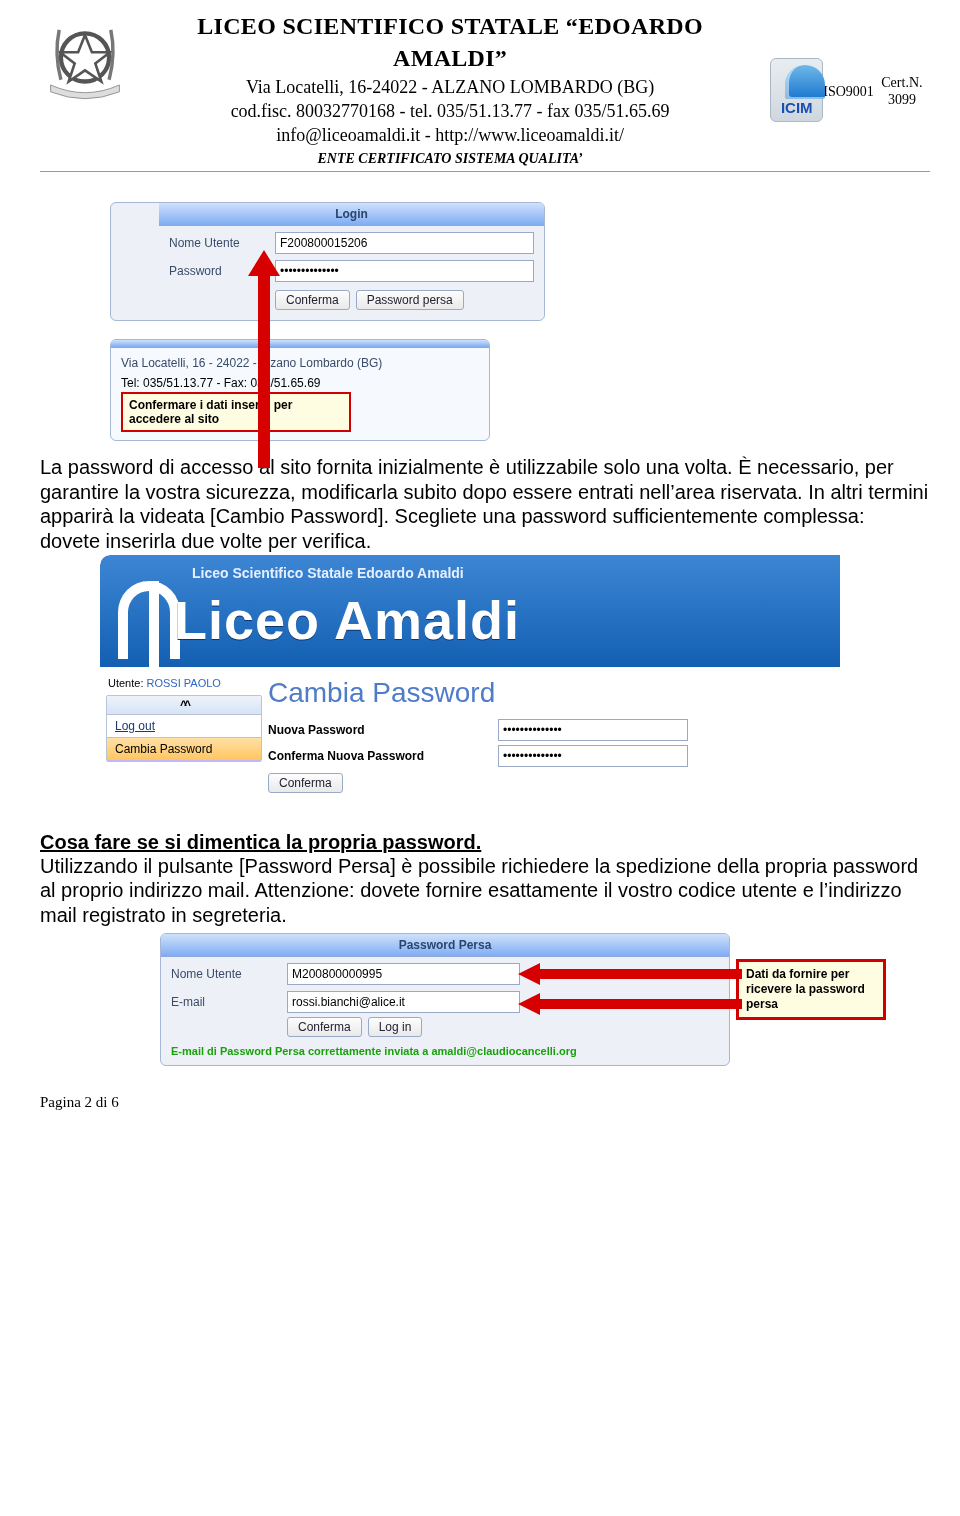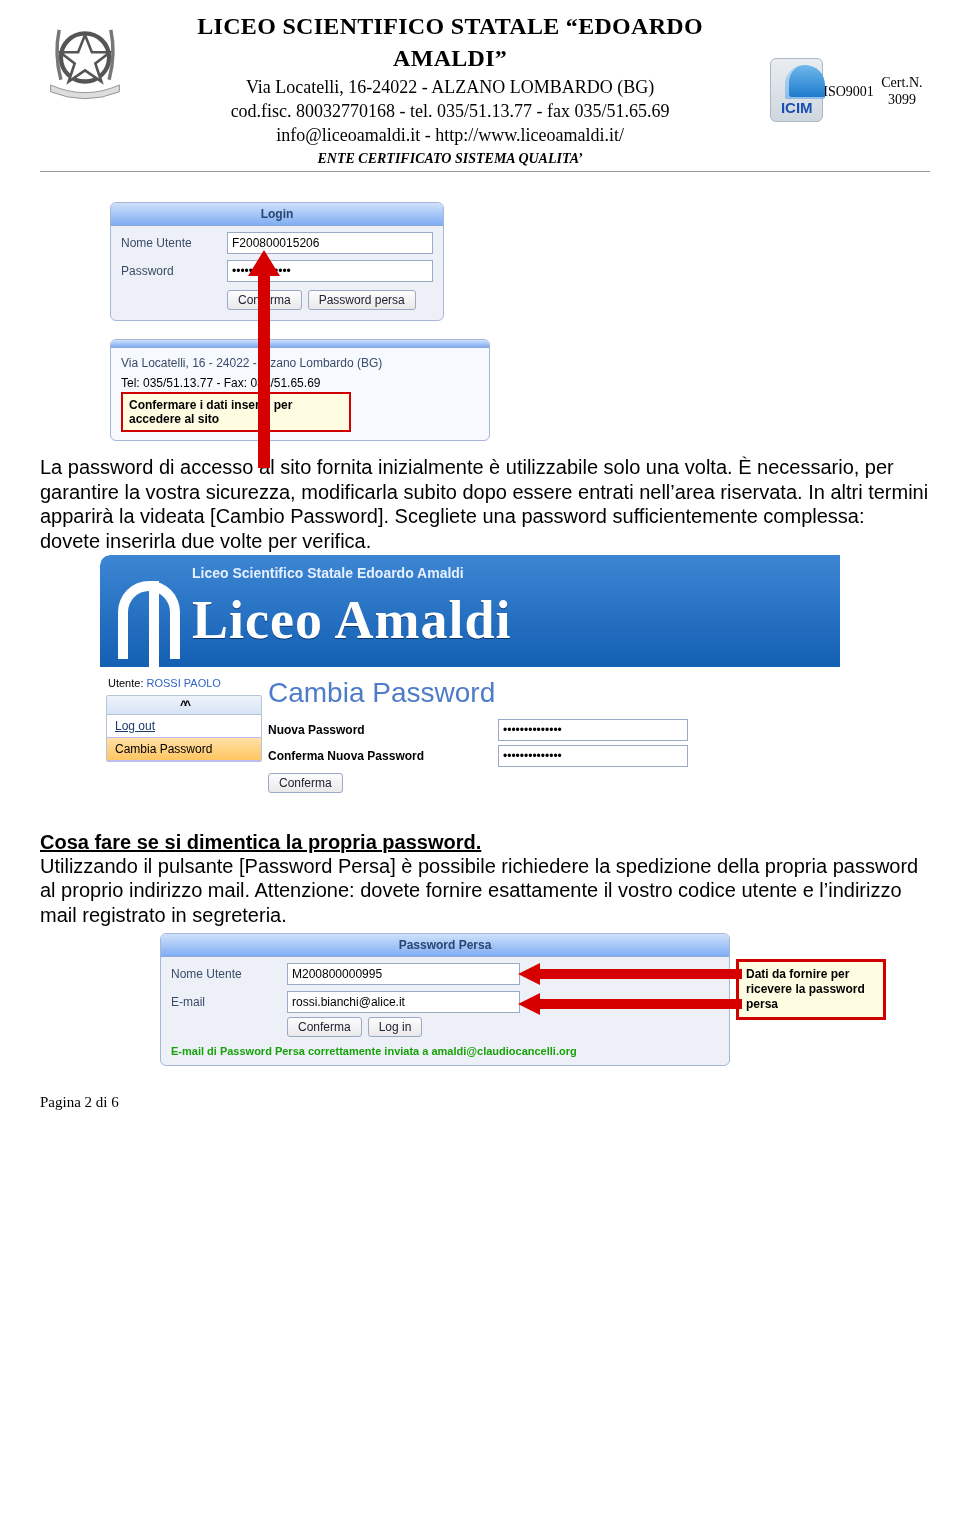--- a/index.html
+++ b/index.html
@@ -83,26 +83,27 @@
   .figure-left { margin-left: 70px; }
 
   .panel {
     font-family: Verdana, Geneva, Tahoma, sans-serif;
     font-size: 12px;
     color:#333;
   }
 
   
   .login-box {
-    width: 334px;
+    width: 435px;
     border:1px solid #a5b6d6;
     background:#edf1f7;
     border-radius: 6px;
     margin-top: 20px;
     overflow:hidden;
+    padding-left:48px;
   }
   .login-title {
     background: linear-gradient(#cfe1fb,#7fadf3);
     border-bottom:1px solid #8ea8d8;
     color:#2a4670;
     text-align:center;
     font-weight:bold;
     padding:4px 0;
   }
   .form-row {
@@ -211,22 +212,22 @@
     position:relative;
     border-top-left-radius:10px;
   }
   .banner .smalltitle{
     position:absolute; left:92px; top:10px;
     font-family: "Trebuchet MS", Verdana, sans-serif;
     font-size:14px; font-weight:bold;
     color:#e6efff;
   }
   .banner .bigtitle{
-    position:absolute; left:92px; top:34px;
-    font-family: Liberation Serif, serif;
+    position:absolute; left:74px; top:34px;
+    font-family: Liberation Sans, sans-serif;
     font-size:54px; font-weight:bold;
     color:#fff;
     letter-spacing:1px;
     text-shadow: 0 1px 0 #0a3570;
   }
   .banner .arch{
     position:absolute; left:18px; top:26px;
     width:62px; height:78px;
     border:10px solid #fff;
     border-bottom:none;

